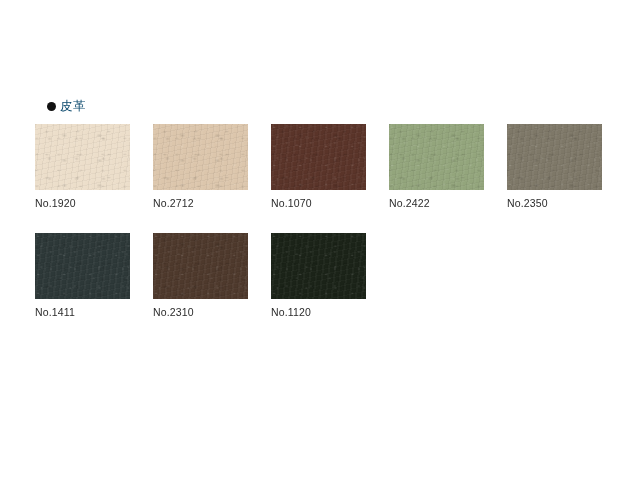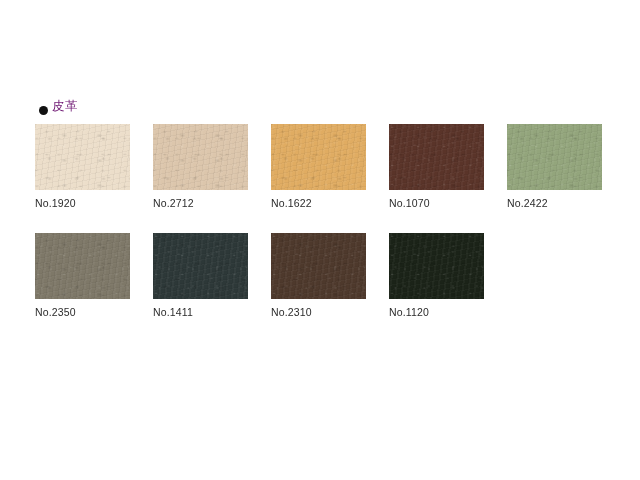--- a/index.html
+++ b/index.html
@@ -15,27 +15,27 @@
     overflow: hidden;
   }
   .page {
     position: relative;
     width: 640px;
     height: 480px;
     background: #ffffff;
   }
   .section-header {
     position: absolute;
-    left: 39px;
+    left: 47px;
     top: 98px;
     font-size: 12.5px;
     letter-spacing: 0.4px;
-    color: #701a75;
+    color: #0c4a6e;
     display: flex;
-    align-items: flex-end;
+    align-items: center;
     gap: 1px;
     white-space: nowrap;
   }
   .bullet-dot {
     display: inline-block;
     width: 9px;
     height: 9px;
     border-radius: 50%;
     background: #111111;
     margin-right: 3px;
@@ -112,24 +112,20 @@
       <div class="swatch-chip" style="background-color: rgb(236, 222, 202);"></div>
       <div class="swatch-label">No.1920</div>
     </div>
 
     <div class="swatch-cell">
       <div class="swatch-chip" style="background-color: rgb(220, 198, 172);"></div>
       <div class="swatch-label">No.2712</div>
     </div>
 
 
-    <div class="swatch-cell">
-      <div class="swatch-chip" style="background-color: rgb(224, 172, 98);"></div>
-      <div class="swatch-label">No.1622</div>
-    </div>
 
 
 
     <div class="swatch-cell">
       <div class="swatch-chip" style="background-color: rgb(90, 52, 41);"></div>
       <div class="swatch-label">No.1070</div>
     </div>
 
     <div class="swatch-cell">
       <div class="swatch-chip" style="background-color: rgb(147, 165, 124);"></div>

